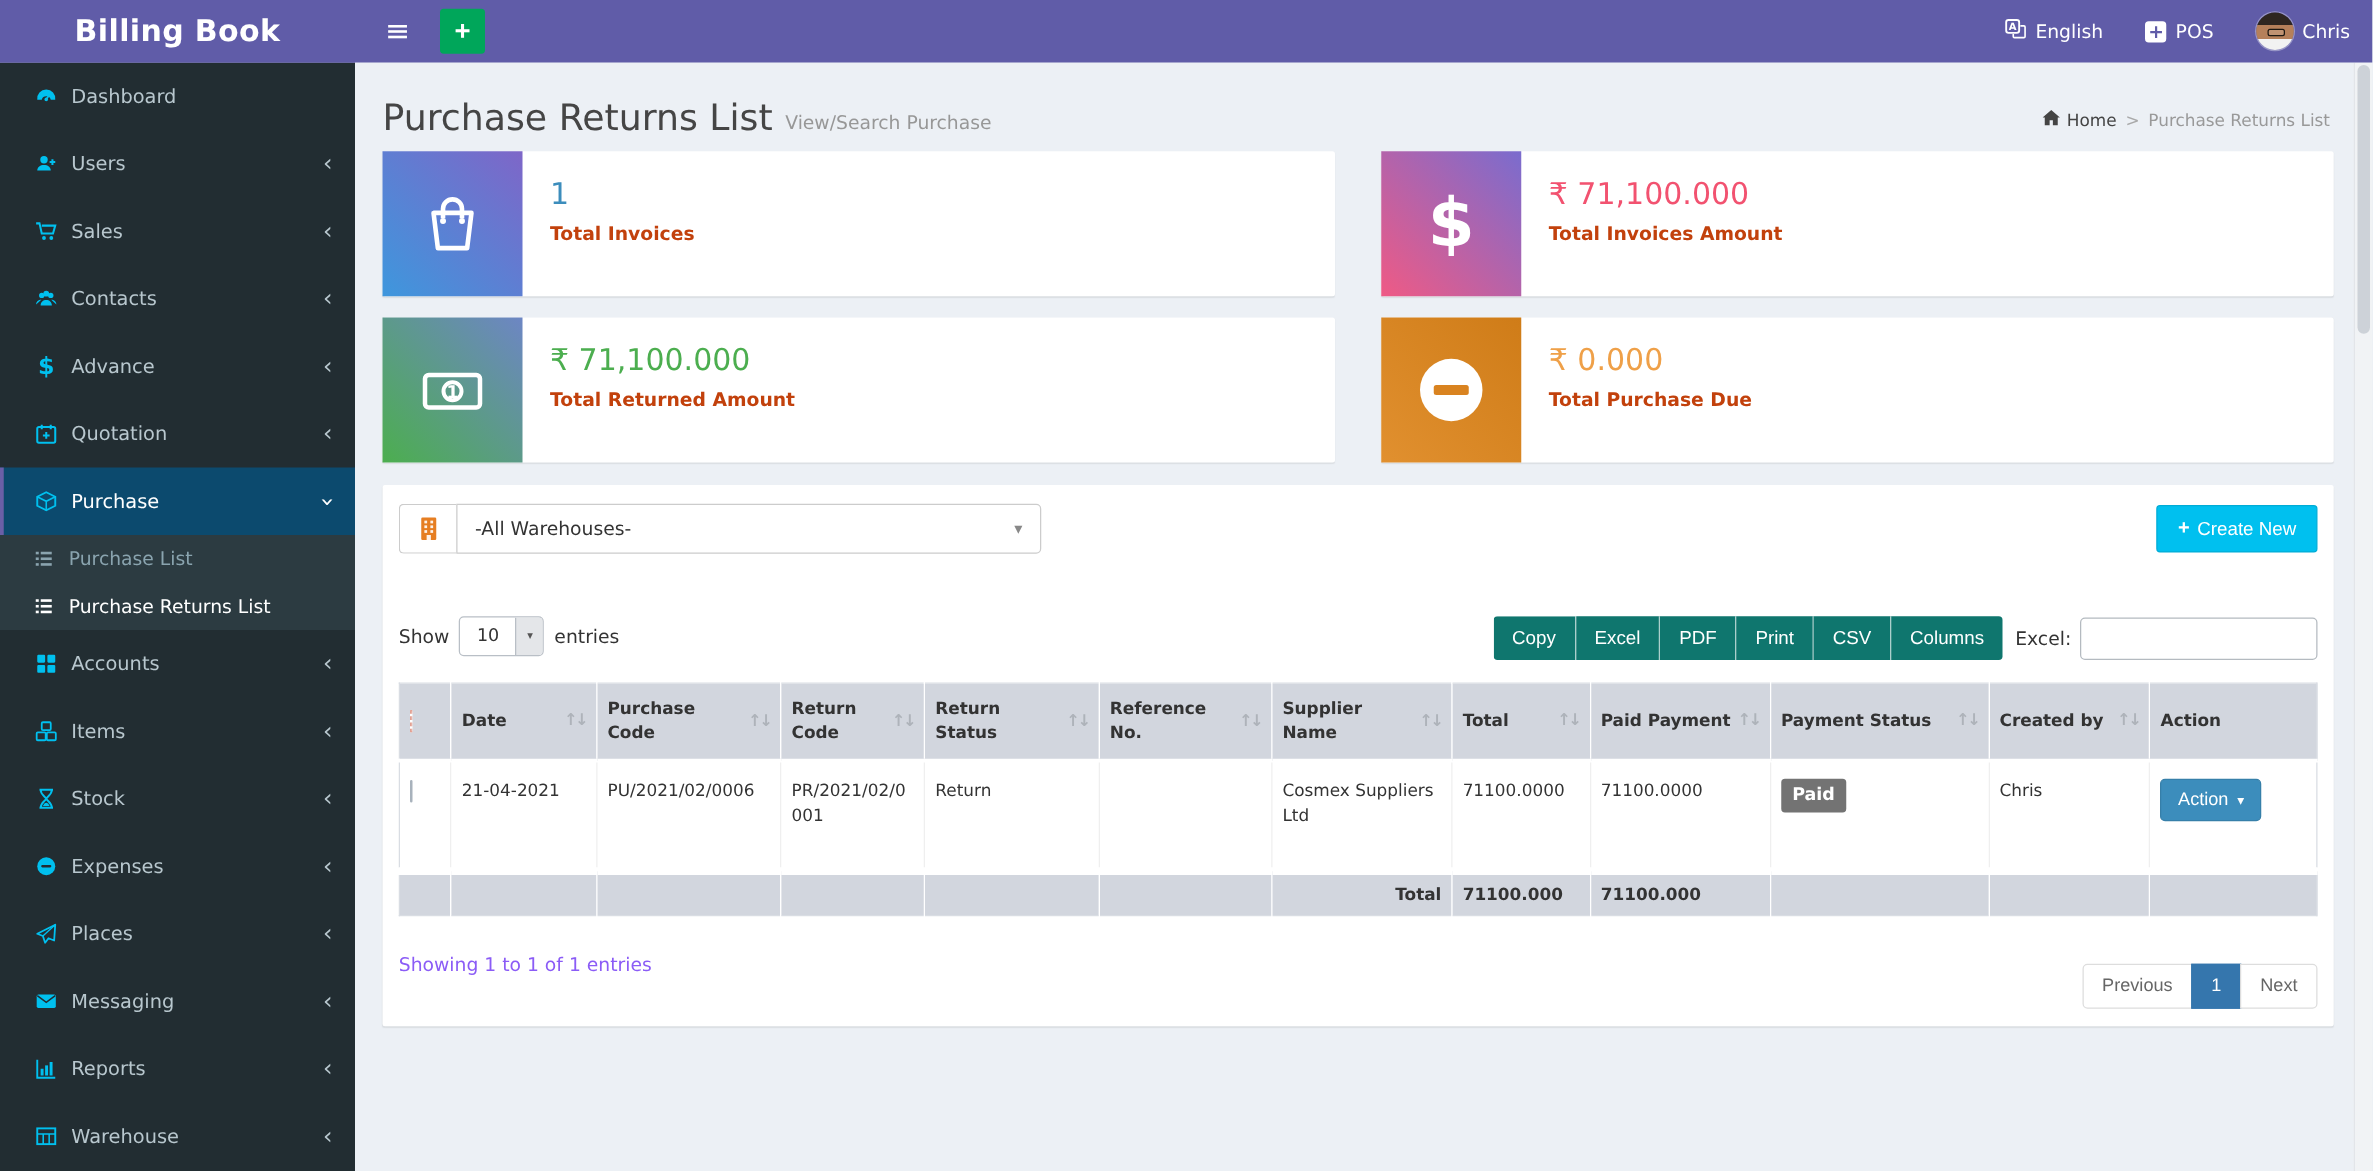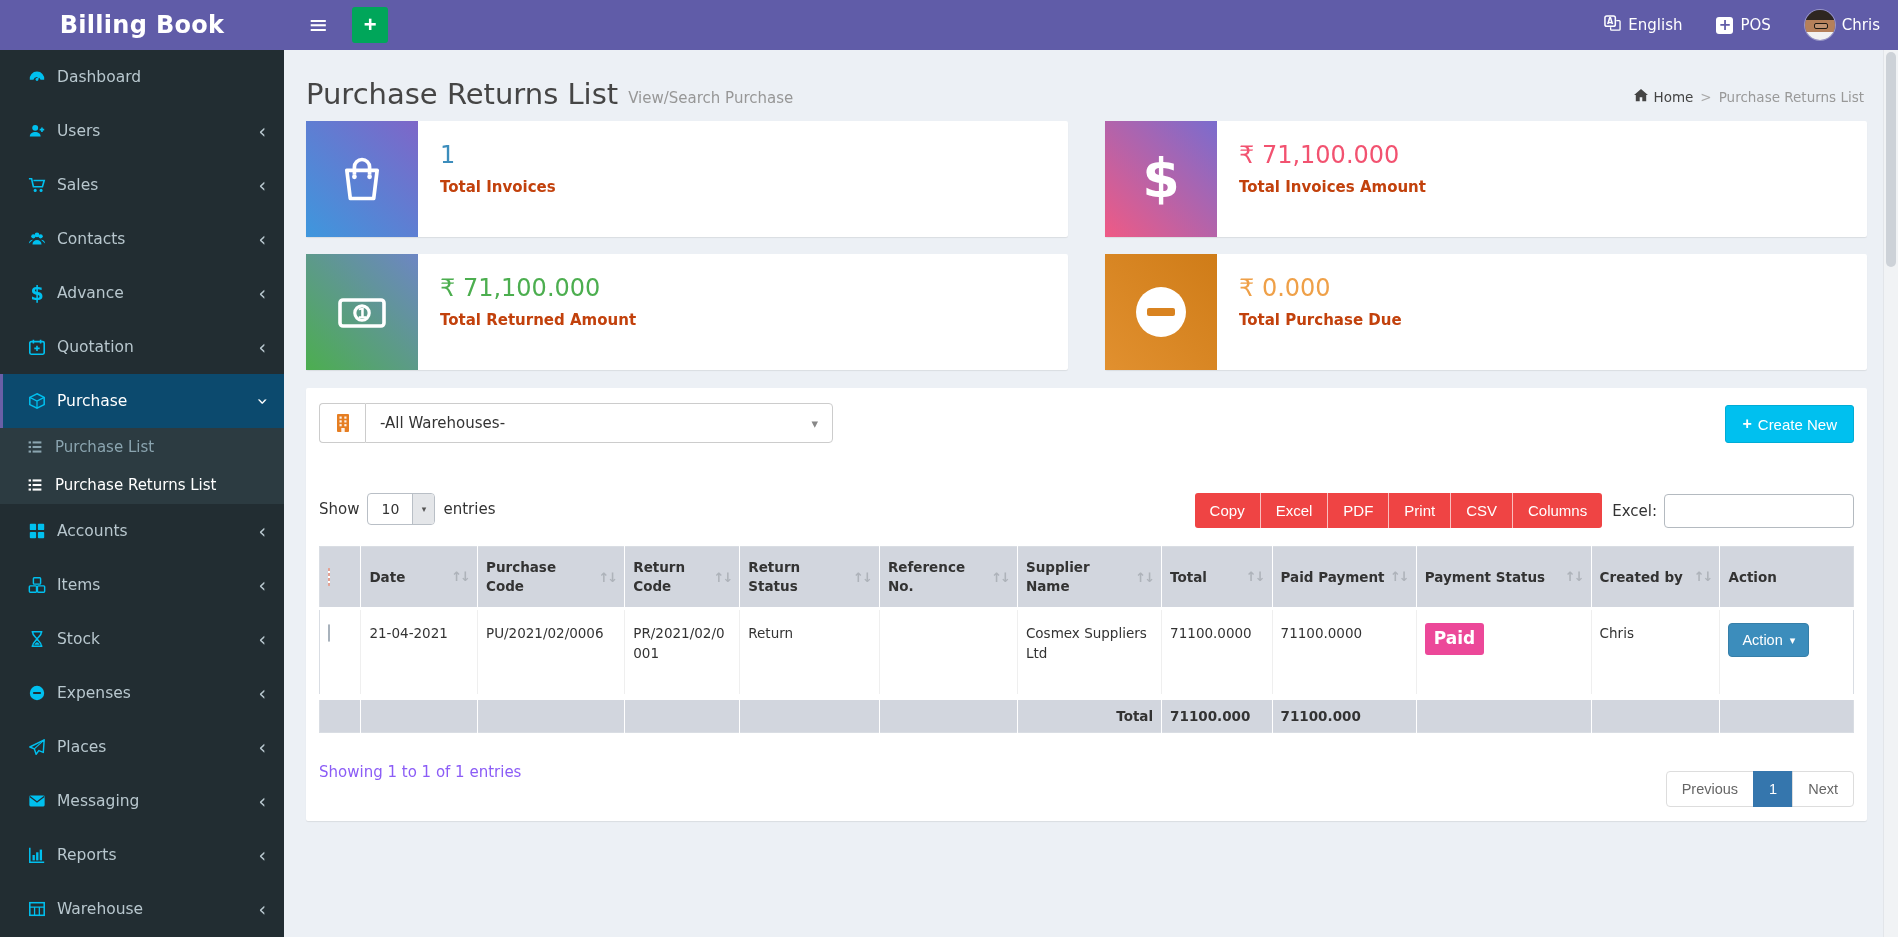--- a/index.html
+++ b/index.html
@@ -64,57 +64,57 @@
   .card-body { padding:20px 22px; display:flex; flex-direction:column; justify-content:flex-start; }
   .card-value { font-size:24px; font-weight:500; }
   .card-label { font-size:15px; font-weight:700; color:#c2410c; margin-top:9px; }
   .v-blue { color:#3c8dbc; } .v-pink { color:#f25270; } .v-green { color:#4cae4f; } .v-orange { color:#efa048; }
   .dollar-big { font-size:54px; font-weight:700; line-height:1; }
   .minus-circle-big { width:50px; height:50px; background:#fff; border-radius:50%; position:relative; }
   .minus-circle-big::after { content:""; position:absolute; left:11px; top:21px; width:28px; height:8px; border-radius:2px; background:#d98320; }
 
   
   .panel { background:#fff; margin:18px 31px 0 22px; border-radius:2px; box-shadow:0 1px 1px rgba(0,0,0,.08); padding:15px 13px 14px 13px; position:relative; }
-  .filter-row { display:flex; align-items:flex-end; }
+  .filter-row { display:flex; align-items:center; }
   .wh-group { display:flex; }
   .wh-addon { width:46px; height:40px; border:1px solid #ccc; border-right:none; border-radius:4px 0 0 4px; background:#fff; display:flex; align-items:center; justify-content:center; }
   .wh-select { width:468px; height:40px; border:1px solid #ccc; border-radius:0 4px 4px 0; display:flex; align-items:center; padding:0 14px; font-size:15px; color:#333; cursor:pointer; background:#fff; }
   .wh-caret { margin-left:auto; color:#888; font-size:13px; }
   .create-btn { margin-left:auto; height:38px; background:#00c0ef; border:1px solid #00acd6; border-radius:3px; color:#fff; font-size:15px; padding:0 16px; display:flex; align-items:center; gap:6px; cursor:pointer; }
   .create-plus { font-weight:700; font-size:16px; }
 
   .controls-row { display:flex; align-items:flex-start; margin-top:50px; }
   .dt-length { display:flex; align-items:center; gap:8px; font-size:15px; color:#333; }
   .length-select { display:flex; width:68px; height:32px; border:1px solid #b9bfc6; border-radius:4px; overflow:hidden; background:#fff; cursor:pointer; }
   .length-value { flex:1; display:flex; align-items:center; justify-content:center; font-size:14px; color:#333; }
   .length-arrow { width:22px; background:#e4e6e9; border-left:1px solid #b9bfc6; display:flex; align-items:center; justify-content:center; font-size:9px; color:#555; }
   .controls-right { margin-left:auto; display:flex; align-items:center; }
   .export-group { display:flex; }
-  .export-btn { background:#ef4444; color:#fff; font-size:15px; border:none; border-right:1px solid rgba(255,255,255,.65); padding:9px 15px; cursor:pointer; }
+  .export-btn { background:#0f766e; color:#fff; font-size:15px; border:none; border-right:1px solid rgba(255,255,255,.65); padding:9px 15px; cursor:pointer; }
   .export-btn:first-child { border-radius:3px 0 0 3px; }
   .export-btn:last-child { border-radius:0 3px 3px 0; border-right:none; }
   .search-wrap { display:flex; align-items:center; margin-left:10px; }
   .search-label { font-size:15px; color:#333; }
   .search-input { width:190px; height:34px; margin-left:7px; border:1px solid #b4bac0; border-radius:4px; padding:0 8px; font-size:14px; font-family:inherit; }
 
   
   table.grid { width:100%; border-collapse:collapse; table-layout:fixed; margin-top:18px; border:1px solid #d9dde3; font-size:13.5px; }
   .grid thead th { background:#d2d6de; color:#333; font-weight:700; text-align:left; padding:10px 8px; vertical-align:middle; border-left:1px solid #fff; border-bottom:3px solid #fff; height:62px; }
   .grid thead th:first-child { border-left:none; }
   .th-flex { display:flex; align-items:center; }
   .th-flex .th-label { flex:1; line-height:1.4; }
   .sort-icon { color:#aeb3ba; font-size:13px; font-weight:700; letter-spacing:-2px; margin-left:2px; white-space:nowrap; }
   .grid tbody td { background:#fff; padding:13px 8px 30px 8px; vertical-align:top; border-left:1px solid #efefef; line-height:1.5; overflow-wrap:anywhere; }
   .grid tbody td:first-child { border-left:none; }
   .grid tfoot td { background:#d2d6de; font-weight:700; padding:8px 8px; border-left:1px solid #fff; border-top:6px solid #fff; }
   .grid tfoot td:first-child { border-left:none; }
   .t-right { text-align:right; }
   .cb { width:17px; height:17px; background:#fff; border:1px solid #a8b2bc; border-radius:2px; cursor:pointer; }
   .cb.dashed { border:1px dashed #e2a193; }
-  .badge-paid { display:inline-block; background:#ec4899; color:#fff; font-size:17px; font-weight:700; padding:3px 9px; border-radius:3px; }
+  .badge-paid { display:inline-block; background:#737373; color:#fff; font-size:14px; font-weight:700; padding:3px 9px; border-radius:3px; }
   .action-btn { background:#3c8dbc; border:1px solid #367fa9; color:#fff; font-size:14.5px; border-radius:4px; padding:8px 13px; cursor:pointer; display:inline-flex; align-items:center; gap:7px; }
   .action-caret { font-size:11px; }
 
   
   .table-footer { display:flex; align-items:flex-start; margin-top:24px; }
   .showing-info { font-size:15px; color:#8b5cf6; padding-top:6px; }
   .pagination { margin-left:auto; margin-top:14px; display:flex; }
   .page-btn { font-size:14.5px; padding:9px 15px; background:#fff; border:1px solid #ddd; color:#666; cursor:pointer; margin-left:-1px; }
   .page-btn.first { border-radius:4px 0 0 4px; margin-left:0; }
   .page-btn.last { border-radius:0 4px 4px 0; }

